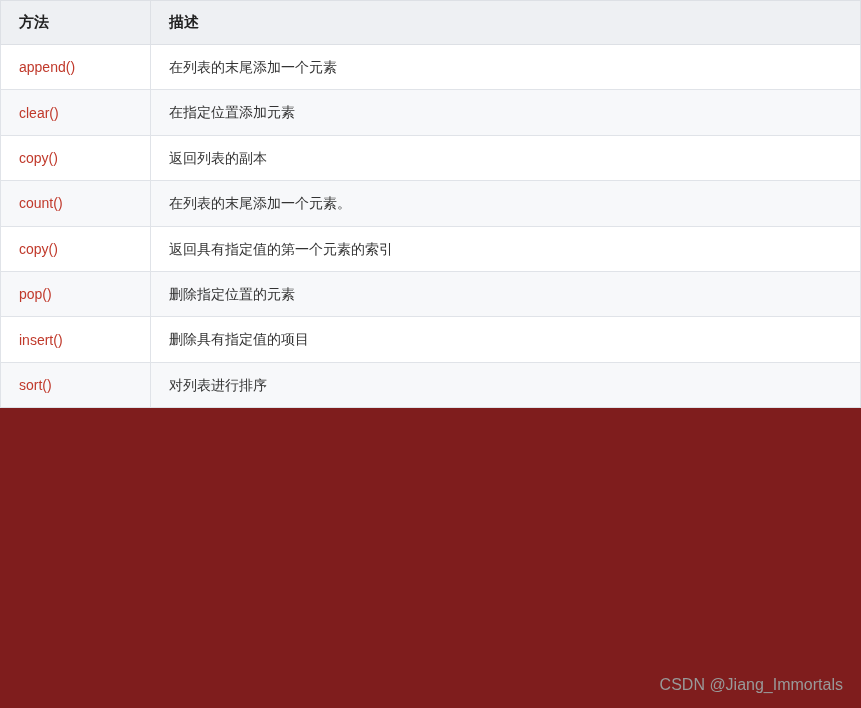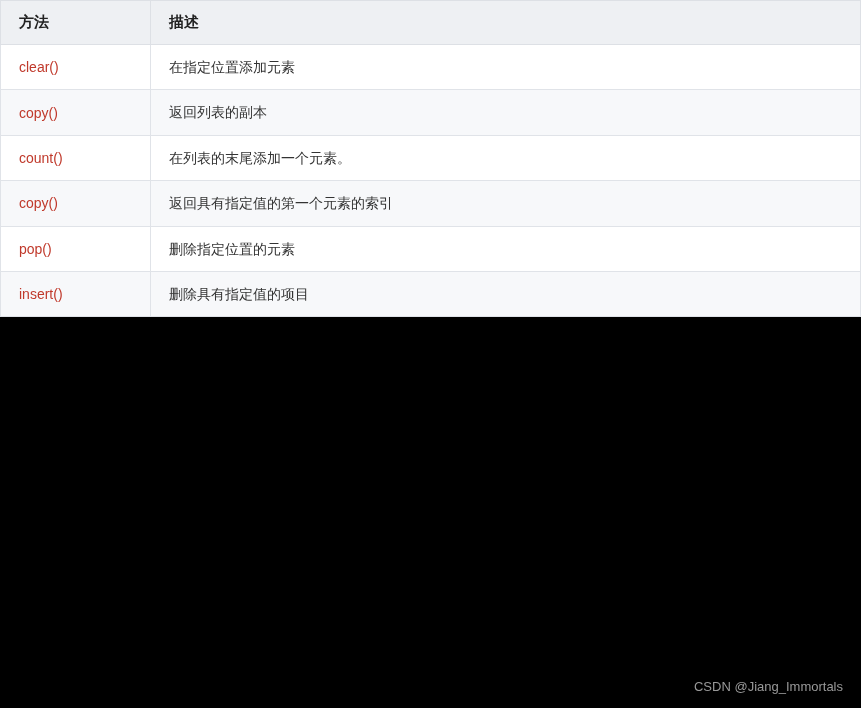--- a/index.html
+++ b/index.html
@@ -11,21 +11,21 @@
     body {
       font-family: -apple-system, BlinkMacSystemFont, "Segoe UI", Arial, sans-serif;
       background: #ffffff;
       color: #333;
       font-size: 14px;
     }
 
     .table-container {
       width: 861px;
       min-height: 708px;
-      background: #000000;
+      background: #7f1d1d;
       padding: 0;
       position: relative;
     }
 
     table {
       width: 100%;
       border-collapse: collapse;
       border: 1px solid #dde0e5;
     }
 
@@ -69,35 +69,39 @@
     td.desc-cell {
       color: #333;
       line-height: 1.6;
     }
 
     .watermark {
       position: absolute;
       bottom: 14px;
       right: 18px;
       color: #999;
-      font-size: 13px;
+      font-size: 16px;
     }
   </style>
 </head>
 <body>
 
 <div class="table-container">
   <table>
     <thead>
       <tr>
         <th>方法</th>
         <th>描述</th>
       </tr>
     </thead>
     <tbody id="table-body">
+    <tr>
+          <td class="method-cell">append()</td>
+          <td class="desc-cell">在列表的末尾添加一个元素</td>
+        </tr>
         <tr>
           <td class="method-cell">clear()</td>
           <td class="desc-cell">在指定位置添加元素</td>
         </tr>
         <tr>
           <td class="method-cell">copy()</td>
           <td class="desc-cell">返回列表的副本</td>
         </tr>
         <tr>
           <td class="method-cell">count()</td>
@@ -108,16 +112,20 @@
           <td class="desc-cell">返回具有指定值的第一个元素的索引</td>
         </tr>
         <tr>
           <td class="method-cell">pop()</td>
           <td class="desc-cell">删除指定位置的元素</td>
         </tr>
         <tr>
           <td class="method-cell">insert()</td>
           <td class="desc-cell">删除具有指定值的项目</td>
         </tr>
+        <tr>
+          <td class="method-cell">sort()</td>
+          <td class="desc-cell">对列表进行排序</td>
+        </tr>
       </tbody>
   </table>
   <div class="watermark">CSDN @Jiang_Immortals</div>
 </div>
 
 </body></html>

